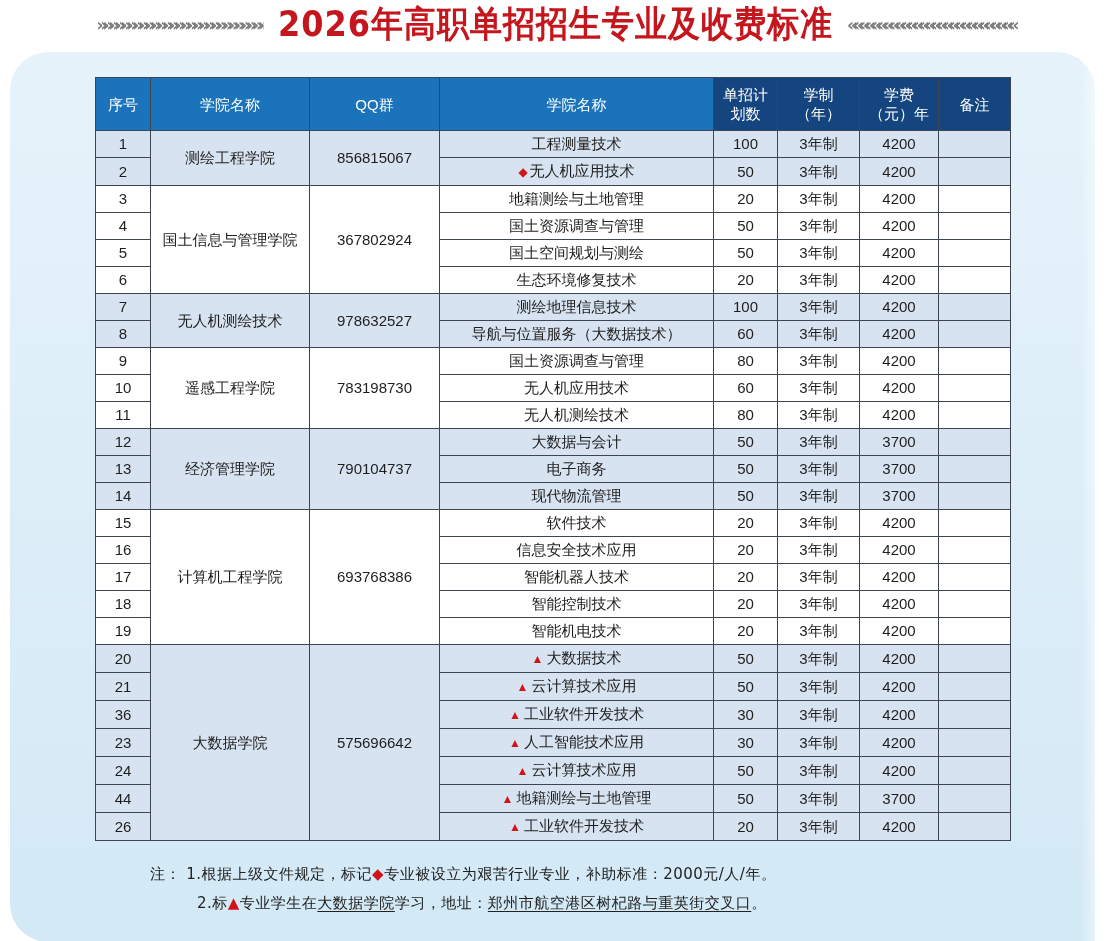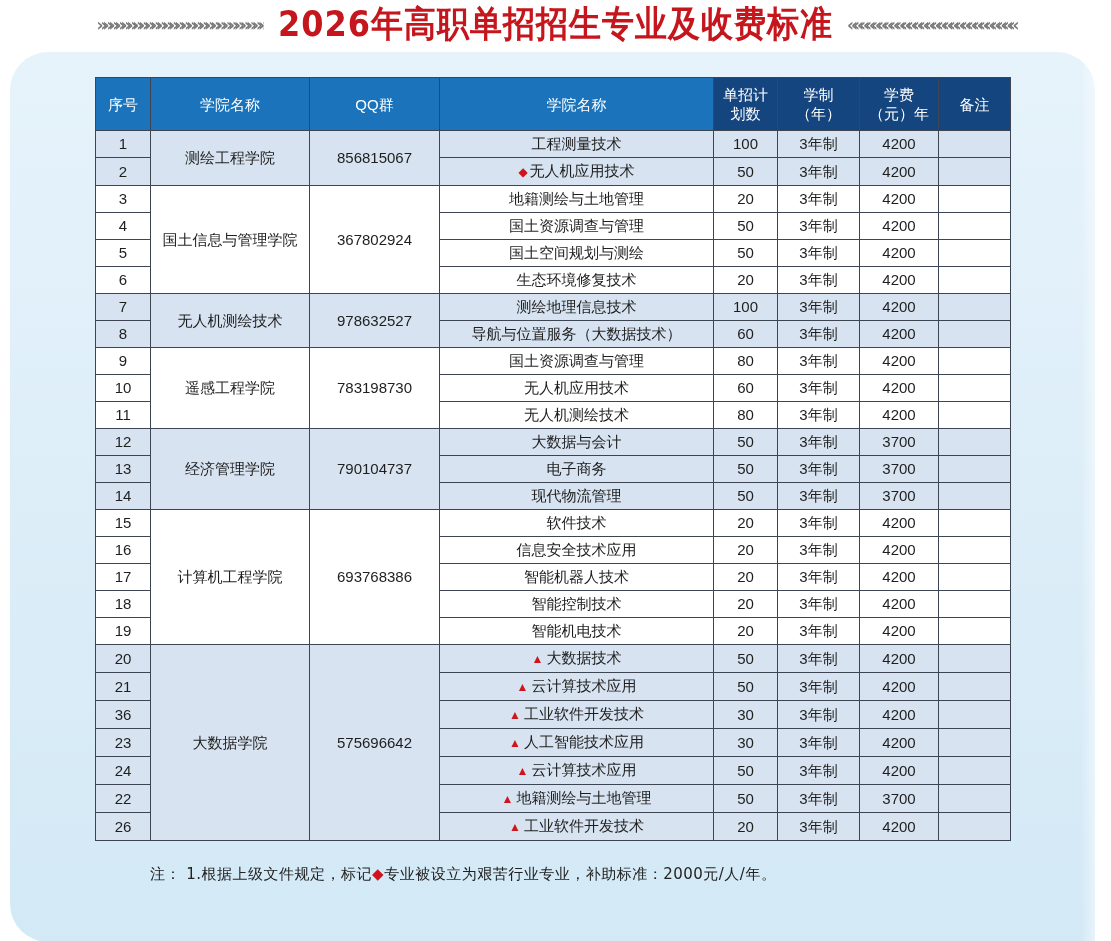--- a/index.html
+++ b/index.html
@@ -310,21 +310,21 @@
       </tr>
       <tr class="shade">
         <td>24</td>
         <td><span class="mark-tri">▲</span><span>云计算技术应用</span></td>
         <td>50</td>
         <td>3年制</td>
         <td>4200</td>
         <td></td>
       </tr>
       <tr class="shade">
-        <td>22</td>
+        <td>44</td>
         <td><span class="mark-tri">▲</span><span>地籍测绘与土地管理</span></td>
         <td>50</td>
         <td>3年制</td>
         <td>3700</td>
         <td></td>
       </tr>
       <tr class="shade">
         <td>26</td>
         <td><span class="mark-tri">▲</span><span>工业软件开发技术</span></td>
         <td>20</td>
@@ -333,13 +333,16 @@
         <td></td>
       </tr>
     </tbody>
 </table>
 
 <div class="notes">
   <div>
     <span>注：</span>
     <span>1.根据上级文件规定，标记</span><span class="red">◆</span><span>专业被设立为艰苦行业专业，补助标准：2000元/人/年。</span>
   </div>
+  <div class="line2">
+    <span>2.标</span><span class="red">▲</span><span>专业学生在</span><span class="u">大数据学院</span><span>学习，地址：</span><span class="u">郑州市航空港区树杞路与重英街交叉口</span><span>。</span>
+  </div>
 </div>
 
 </body></html>

